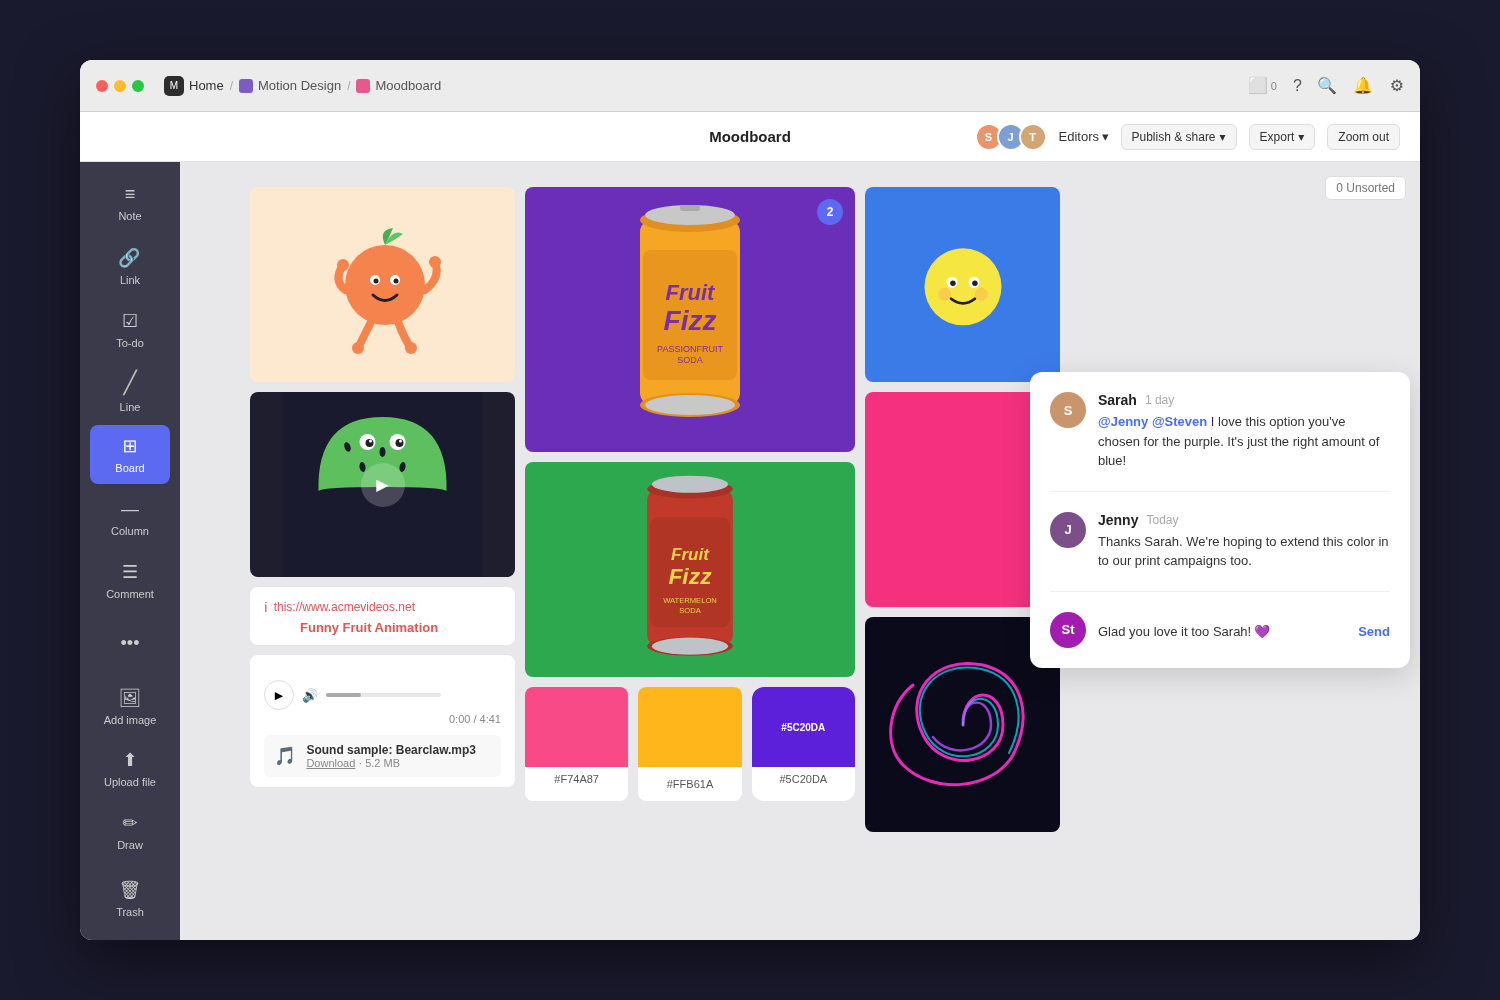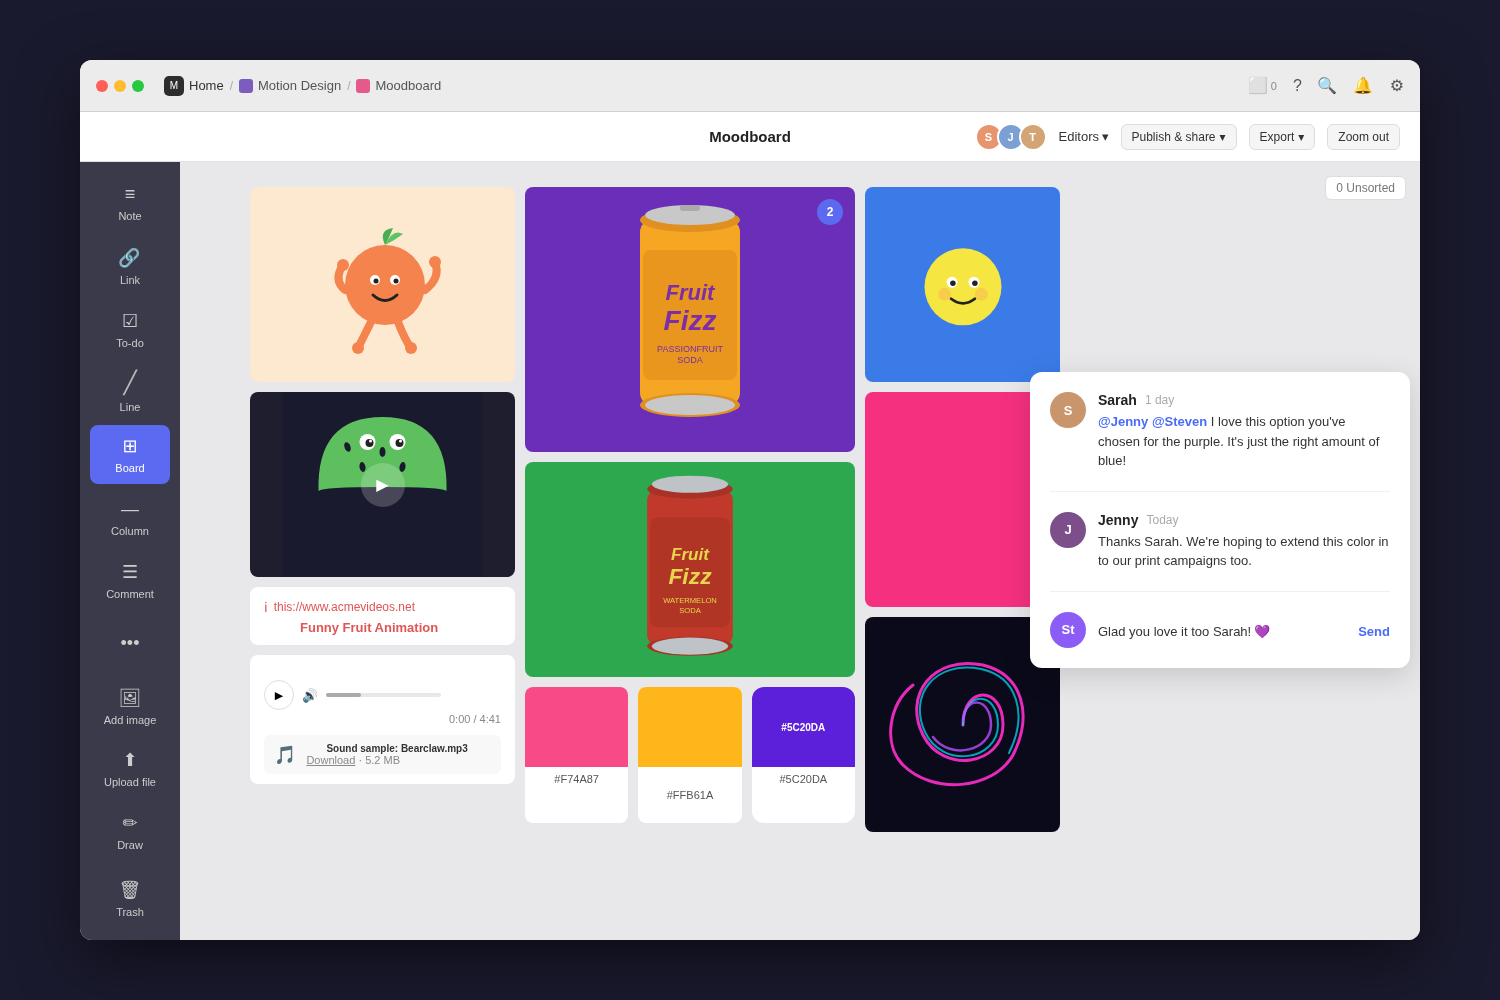--- a/index.html
+++ b/index.html
@@ -306,21 +306,21 @@
     }
     .audio-file {
       display: flex;
       align-items: center;
       gap: 10px;
       padding: 8px 10px;
       background: #f8f8f8;
       border-radius: 6px;
     }
     .audio-file-icon { font-size: 18px; color: #7c9fd4; }
-    .audio-file-name { font-size: 10px; font-weight: 600; color: #333; margin-left: 20px; }
+    .audio-file-name { font-size: 12px; font-weight: 600; color: #333; }
     .audio-file-meta { font-size: 11px; color: #888; }
     
     .comment-panel {
       position: absolute;
       top: 210px;
       right: 10px;
       width: 380px;
       background: white;
       border-radius: 12px;
       box-shadow: 0 8px 30px rgba(0,0,0,0.15);
@@ -337,21 +337,21 @@
       overflow: hidden;
       display: flex;
       align-items: center;
       justify-content: center;
       font-size: 13px;
       font-weight: 600;
       color: white;
     }
     .ca-sarah { background: #c8956d; }
     .ca-jenny { background: #7c4f8a; }
-    .ca-steven { background: #8b5cf6; }
+    .ca-steven { background: #a21caf; }
     .comment-content {}
     .comment-header { display: flex; align-items: center; gap: 8px; margin-bottom: 4px; }
     .comment-name { font-size: 14px; font-weight: 700; color: #222; }
     .comment-time { font-size: 12px; color: #aaa; }
     .comment-text { font-size: 13px; color: #333; line-height: 1.5; }
     .mention { color: #4a6cf7; font-weight: 600; }
     .comment-divider { border: none; border-top: 1px solid #f0f0f0; margin: 4px 0; }
     .comment-input-row {
       display: flex;
       align-items: center;
@@ -640,21 +640,21 @@
             </svg>
           </div>
 
           <div style="display:flex; gap:10px;">
             <div style="border-radius:8px; overflow:hidden; background:white; flex:1;">
               <div style="height:80px; background:#F74A87;"></div>
               <div style="padding:6px 8px; font-size:11px; color:#555; text-align:center;">#F74A87</div>
             </div>
             <div style="border-radius:8px; overflow:hidden; background:white; flex:1;">
               <div style="height:80px; background:#FFB61A;"></div>
-              <div style="padding:22px 8px; font-size:11px; color:#555; text-align:center;">#FFB61A</div>
+              <div style="padding:11px 8px; font-size:11px; color:#555; text-align:center;">#FFB61A</div>
             </div>
             <div style="border-radius:12px; overflow:hidden; background:white; flex:1;">
               <div style="height:80px; background:#5C20DA; position:relative;">
                 <div style="position:absolute; top:50%; left:50%; transform:translate(-50%,-50%); color:white; font-size:10px; font-weight:600;">#5C20DA</div>
               </div>
               <div style="padding:6px 8px; font-size:11px; color:#555; text-align:center;">#5C20DA</div>
             </div>
           </div>
         </div>
 

